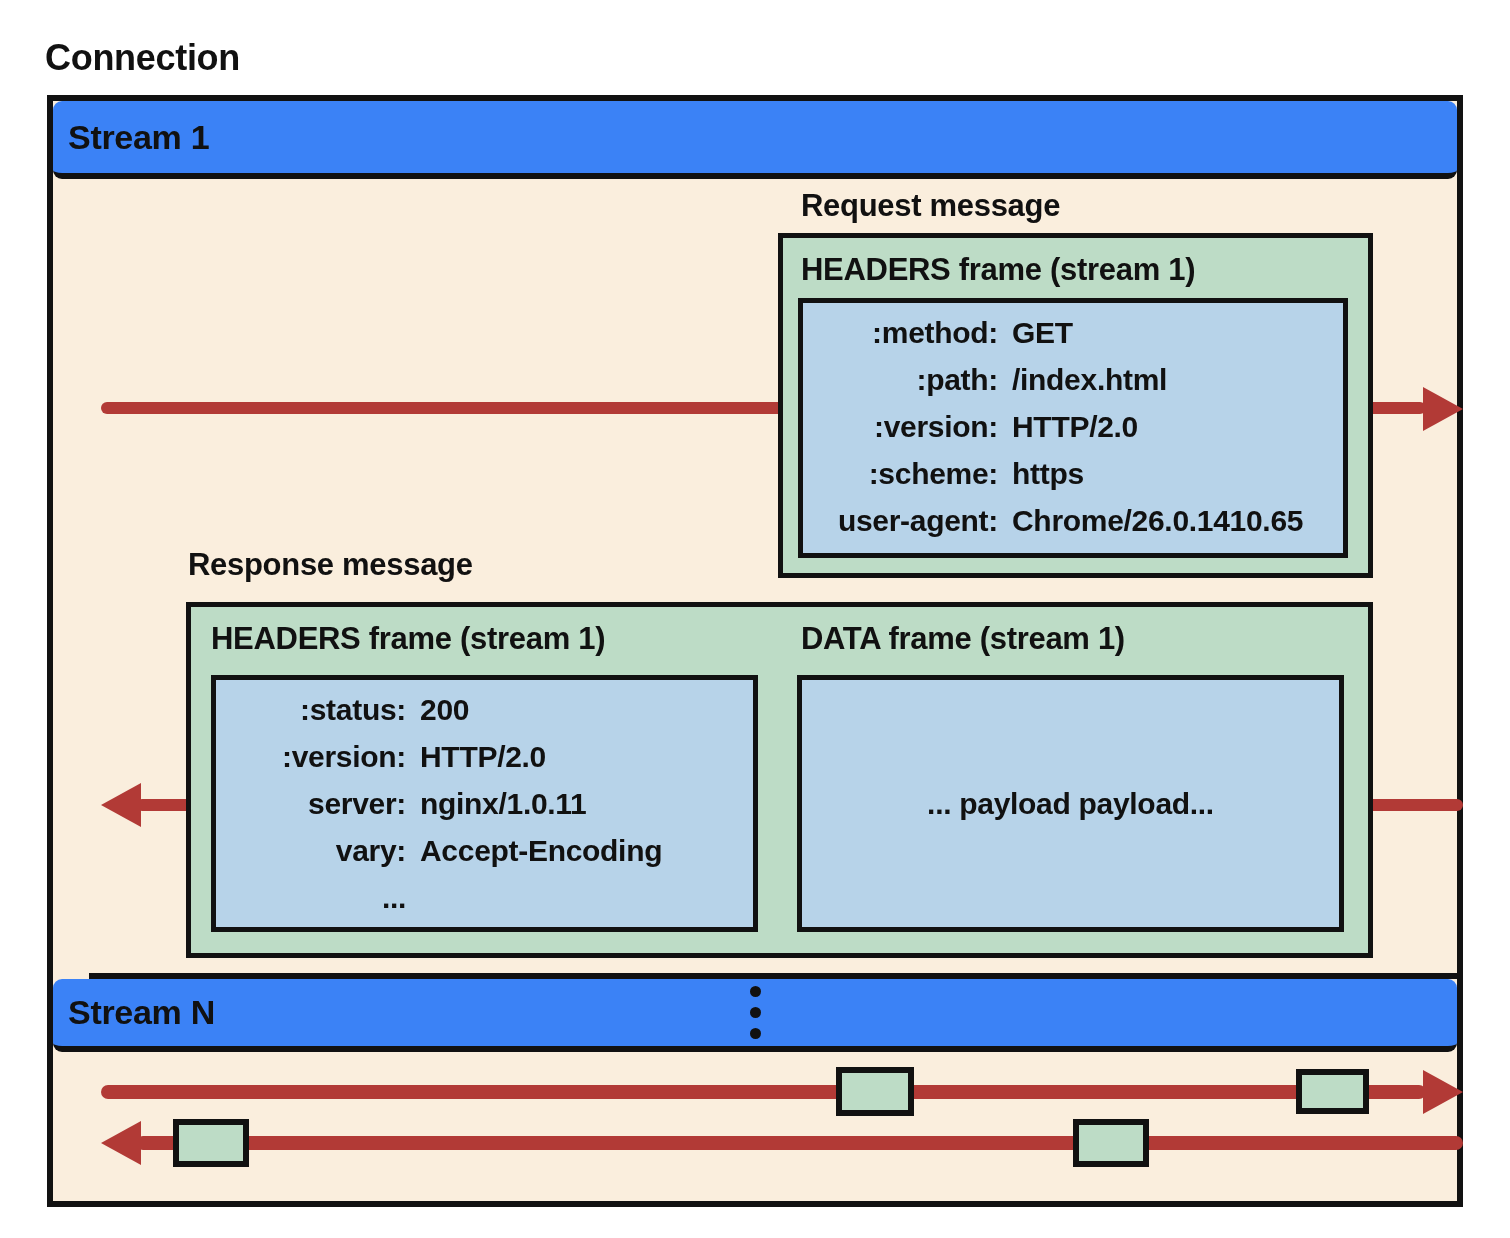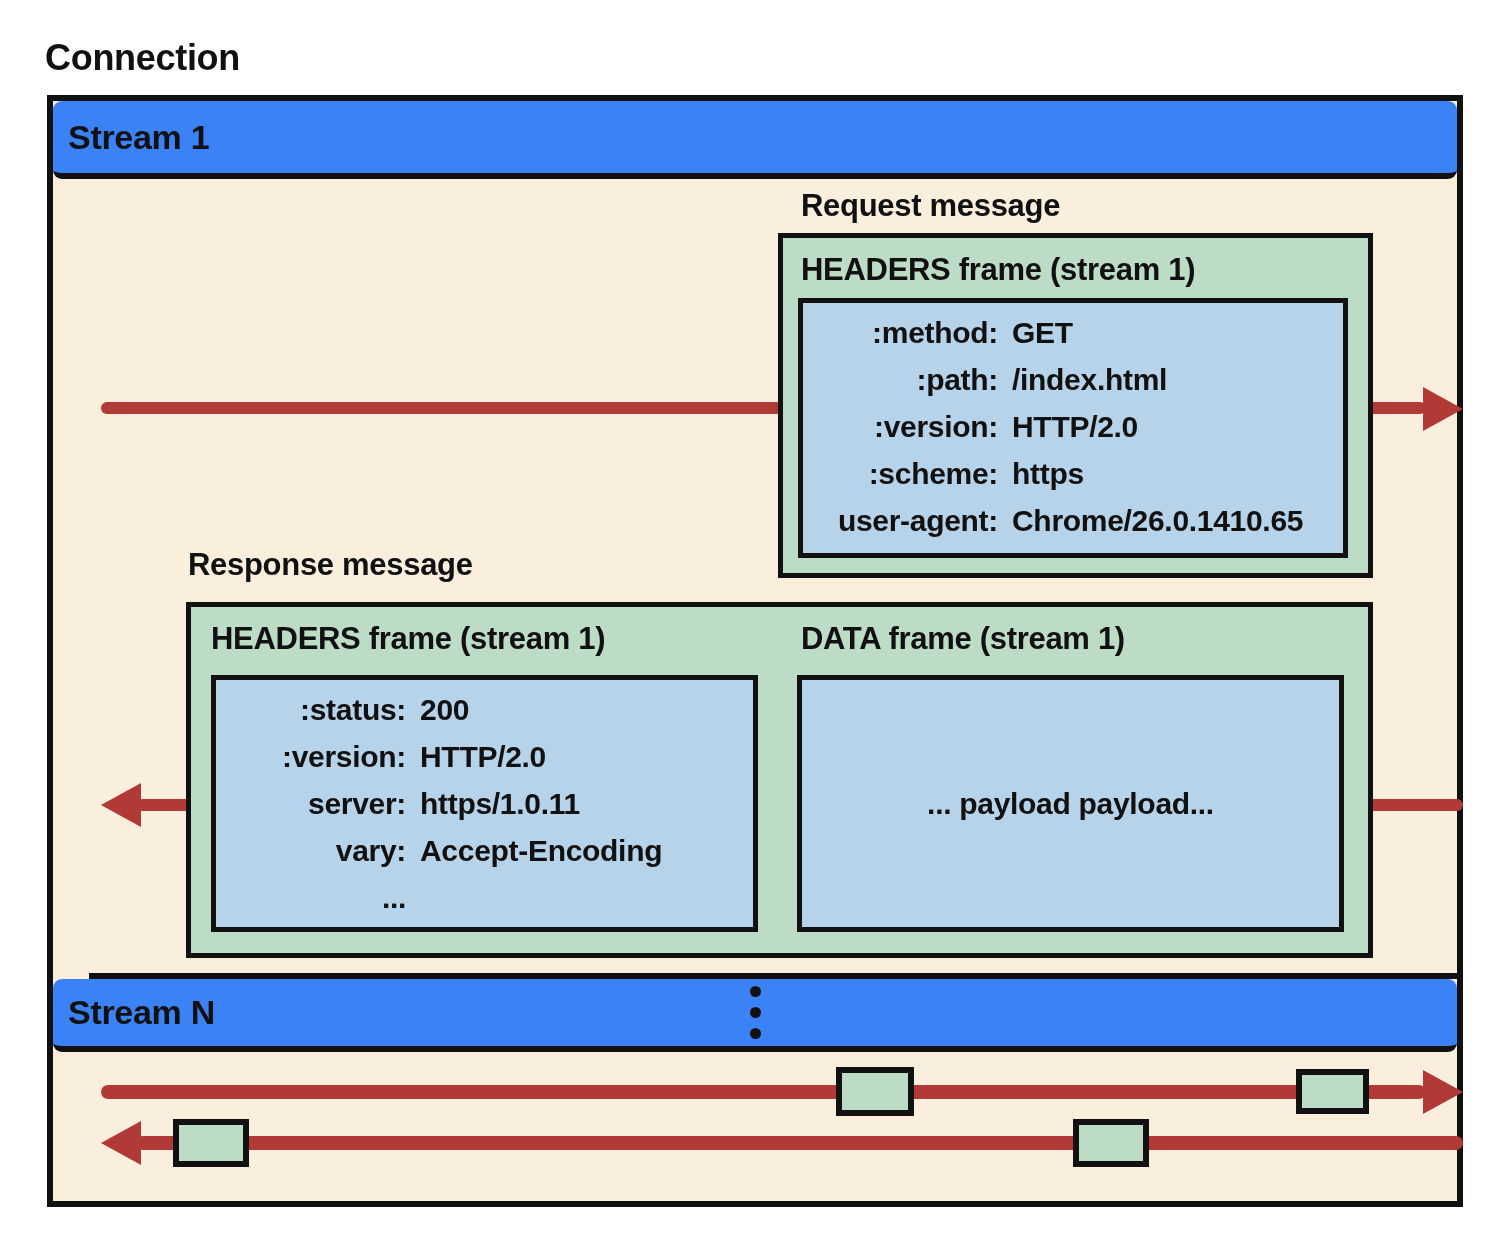--- a/index.html
+++ b/index.html
@@ -165,21 +165,21 @@
             <div class="hrow">
               <span class="hkey">:status:</span>
               <span class="hval">200</span>
             </div>
             <div class="hrow">
               <span class="hkey">:version:</span>
               <span class="hval">HTTP/2.0</span>
             </div>
             <div class="hrow">
               <span class="hkey">server:</span>
-              <span class="hval">https/1.0.11</span>
+              <span class="hval">nginx/1.0.11</span>
             </div>
             <div class="hrow">
               <span class="hkey">vary:</span>
               <span class="hval">Accept-Encoding</span>
             </div>
             <div class="hrow">
               <span class="hkey">...</span>
               <span class="hval"></span>
             </div>
           </div>

